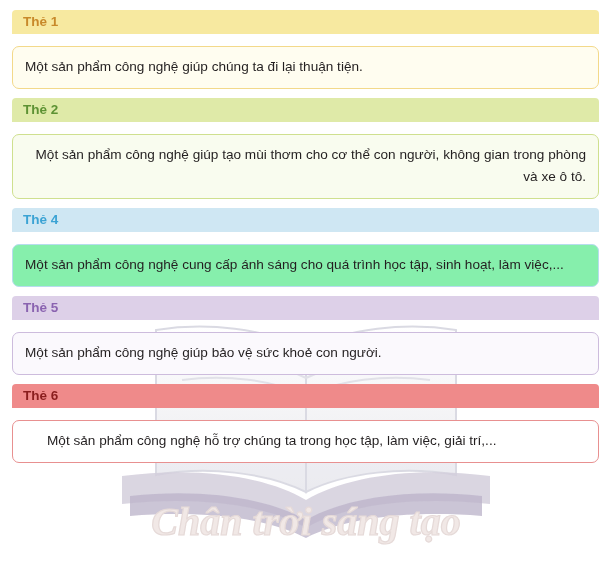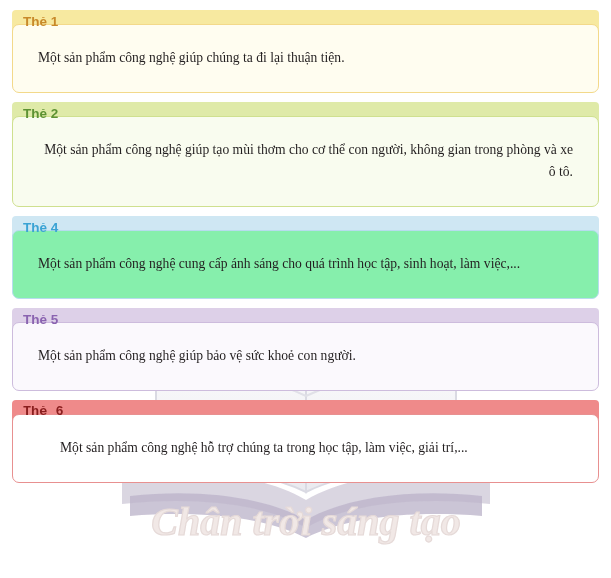--- a/index.html
+++ b/index.html
@@ -35,21 +35,21 @@
     z-index: 2;
     padding: 10px 12px 0 12px;
     box-sizing: border-box;
   }
   .card {
     margin-bottom: 9px;
     position: relative;
   }
   .card-header-row {
     position: relative;
-    height: 14px;
+    height: 36px;
   }
   .header-bar {
     position: absolute;
     left: 0;
     top: 0;
     right: 0;
     height: 24px;
     border-radius: 4px 4px 0 0;
   }
   .header-label {
@@ -66,22 +66,21 @@
     background: #ffffff;
     padding: 9px 12px 10px 12px;
     font-size: 13.6px;
     line-height: 1.62;
     color: #231f20;
     position: relative;
     z-index: 3;
     box-sizing: border-box;
   }
   .card-body p {
-    margin: 13px;
-    font-family: Liberation Serif, serif;
+    margin: 0;
   }
 
   
 </style>
 </head>
 <body>
 
 <div id="watermark">
   <svg viewBox="0 0 420 270" xmlns="http://www.w3.org/2000/svg" aria-hidden="true">
     <defs>
@@ -142,19 +141,19 @@
         <div class="header-bar" style="background: rgb(221, 208, 232);"></div>
         <div class="header-label" style="color: rgb(138, 99, 176);">Thẻ 5</div>
       </div>
       <div class="card-body" style="background: rgb(251, 249, 253); border-color: rgb(205, 188, 221);">
         <p>Một sản phẩm công nghệ giúp bảo vệ sức khoẻ con người.</p>
       </div>
     </div>
     <div class="card">
       <div class="card-header-row">
         <div class="header-bar" style="background: rgb(239, 138, 138);"></div>
-        <div class="header-label" style="color: rgb(138, 30, 30); font-family: Liberation Mono, monospace;">Thẻ 6</div>
+        <div class="header-label" style="color: rgb(138, 30, 30);">Thẻ 6</div>
       </div>
       <div class="card-body" style="background: rgb(255, 255, 255); border-color: rgb(232, 144, 144); padding-left: 34px;">
         <p>Một sản phẩm công nghệ hỗ trợ chúng ta trong học tập, làm việc, giải trí,...</p>
       </div>
     </div>
   </div>
 
 </body></html>

